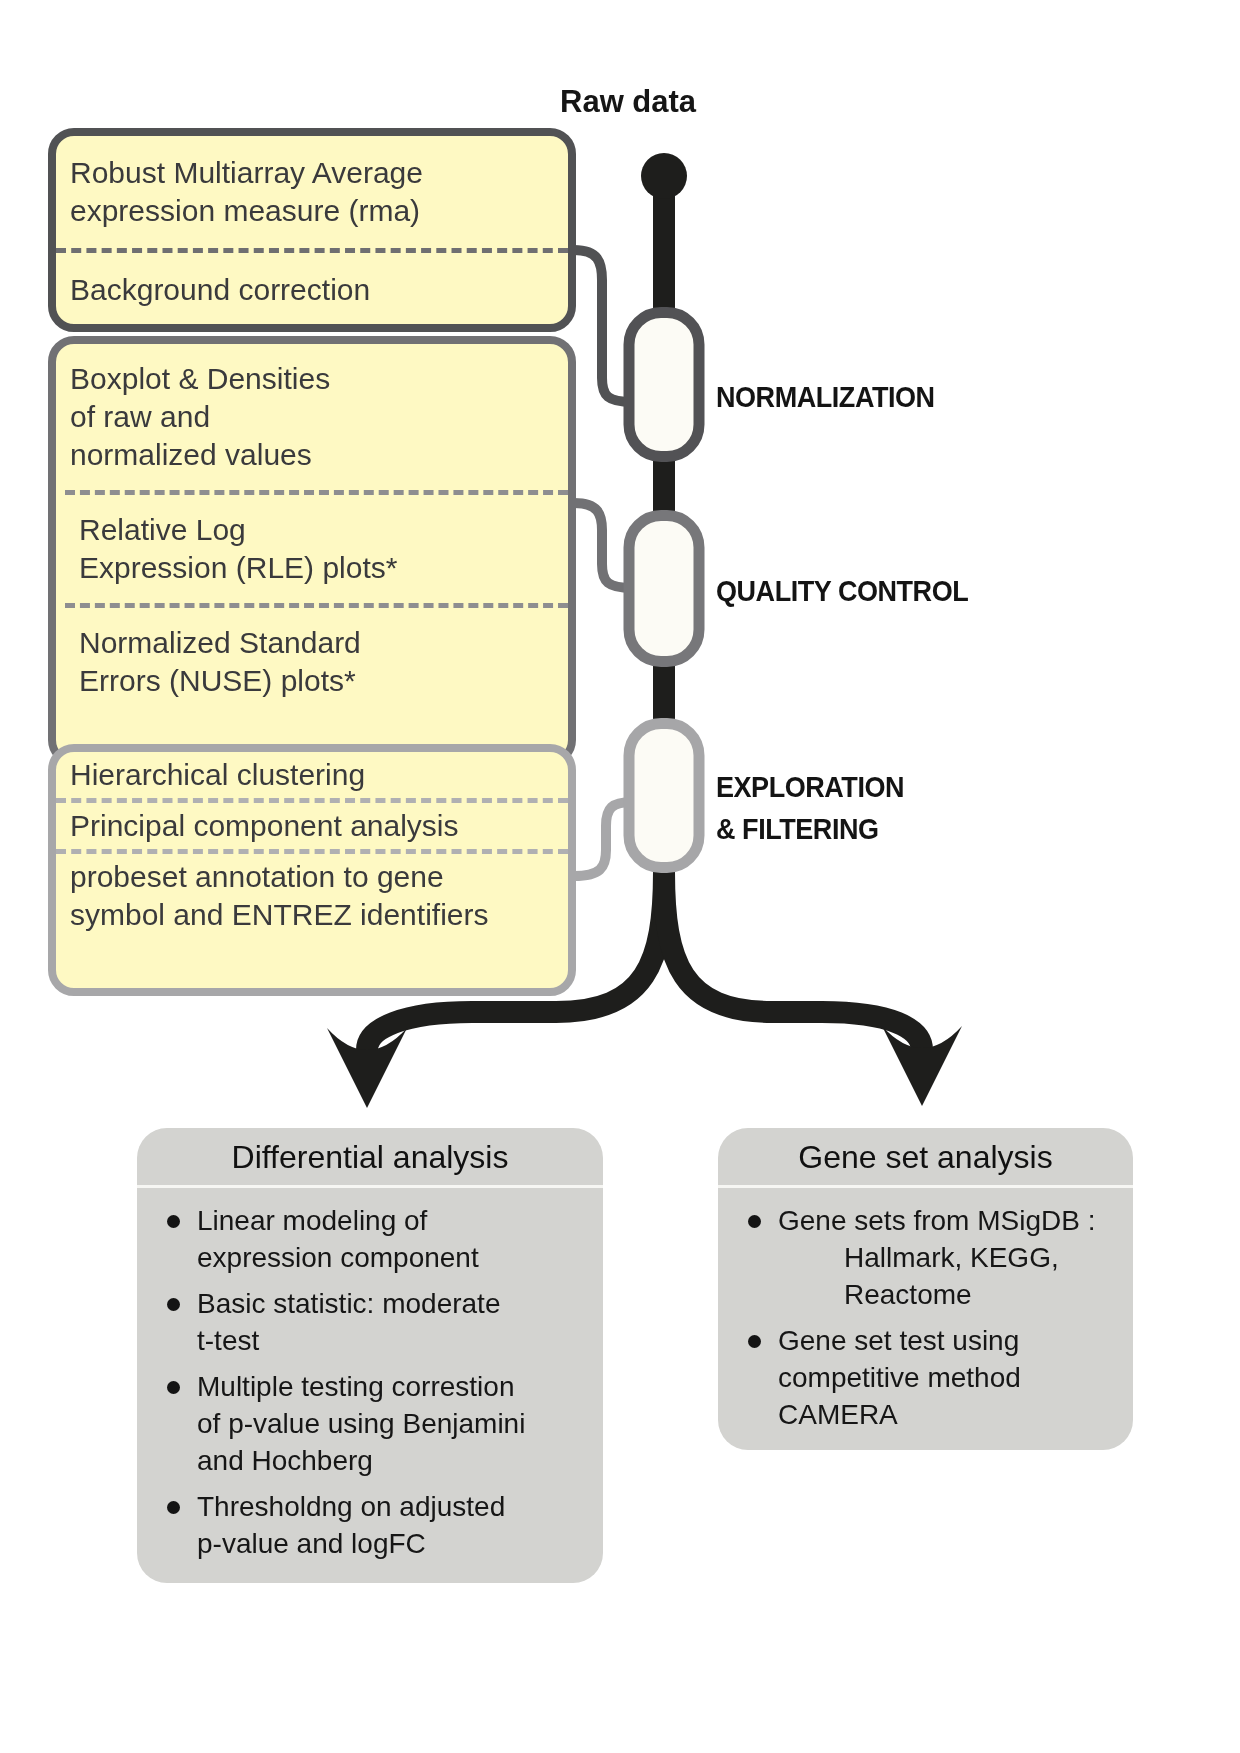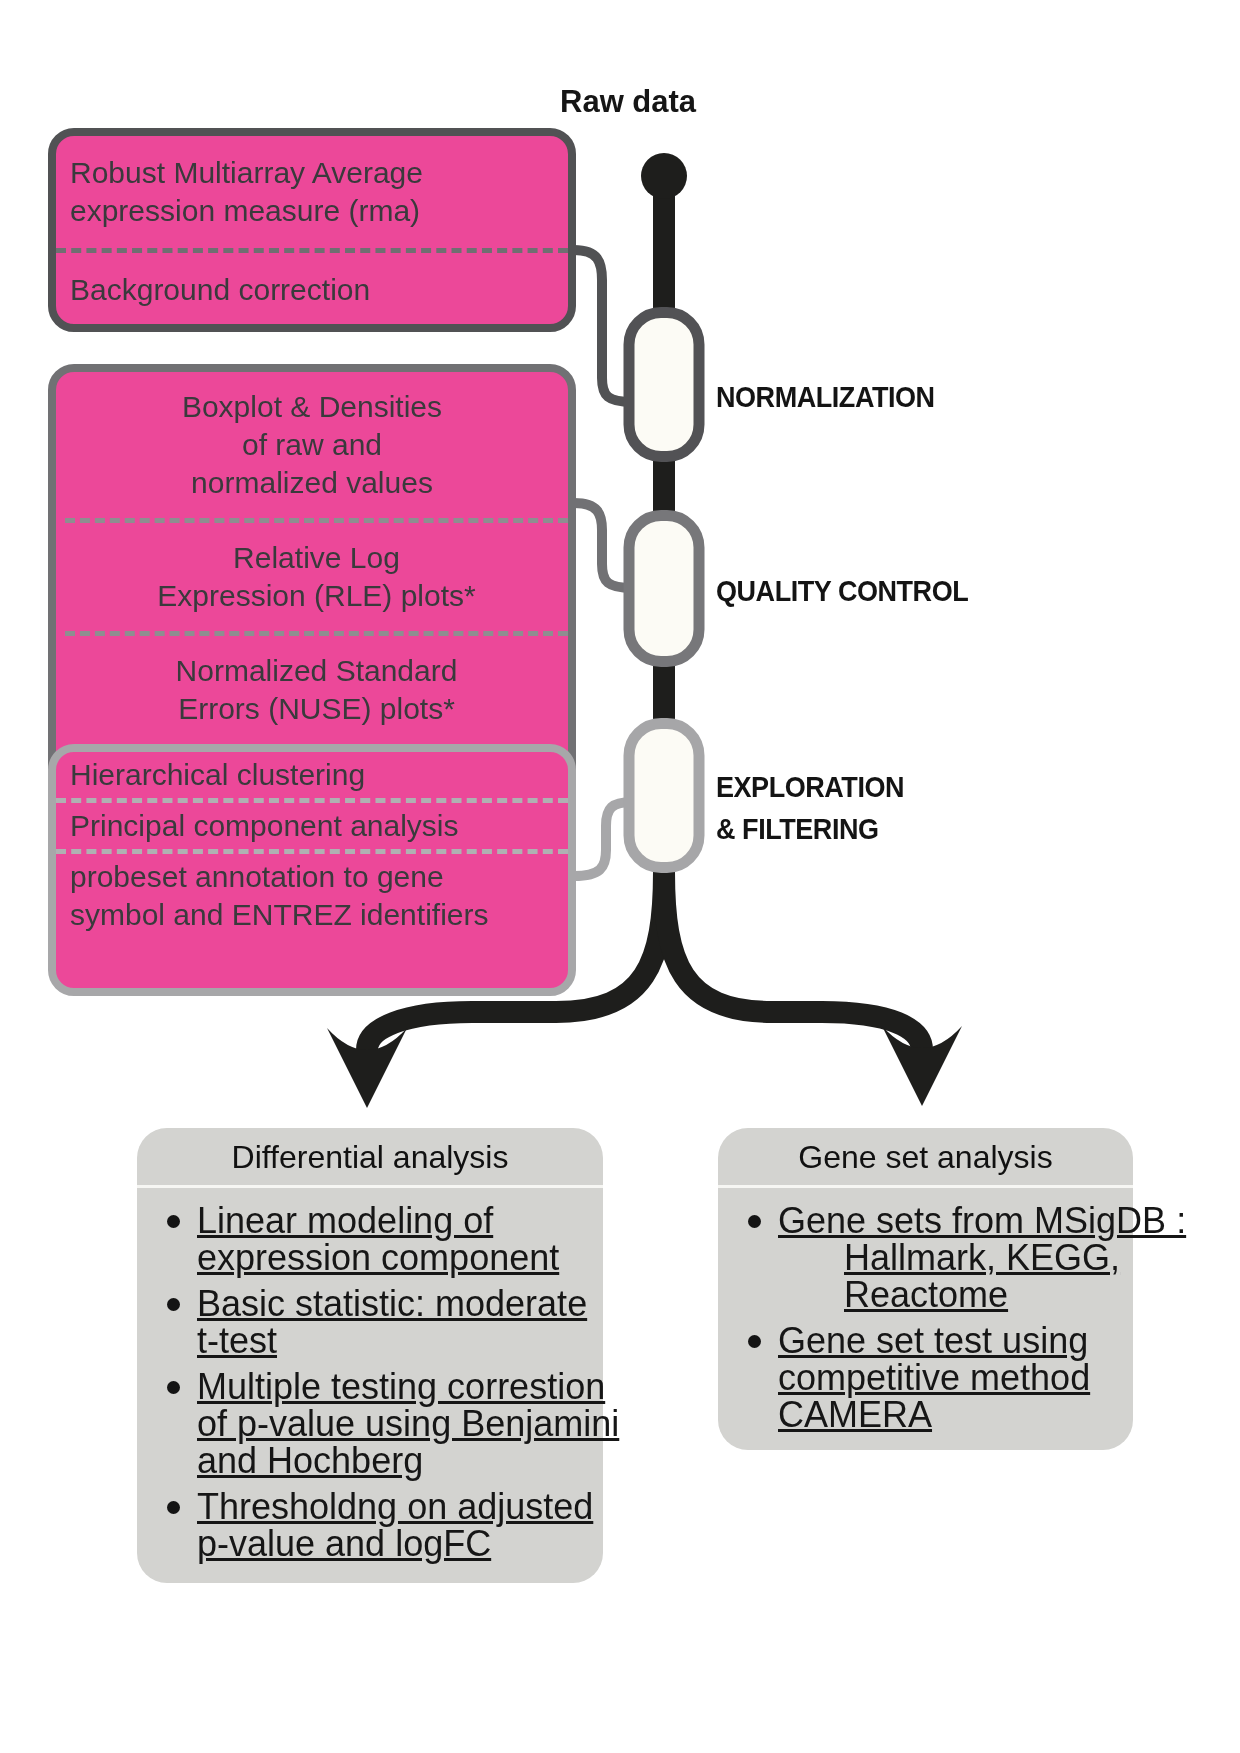--- a/index.html
+++ b/index.html
@@ -20,29 +20,29 @@
     letter-spacing: 0px;
   }
 
   
   .spine-svg { left: 0; top: 0; width: 1240px; height: 1753px; pointer-events: none; }
 
   
   .mbox {
     left: 48px; width: 528px;
     border-radius: 26px;
-    background: #ec4899;
+    background: #fef9c3;
     box-sizing: border-box;
     color: #3a3a3c;
     font-size: 30px; line-height: 38px;
   }
   .mbox .section { padding: 18px 14px; }
   .box1 { top: 128px; height: 204px; border: 8px solid #515254; }
   .box1 .section + .section { border-top: 5px dashed #6f6f71; }
-  .box2 { top: 364px; height: 430px; border: 8px solid #717174; text-align: center; }
+  .box2 { top: 336px; height: 430px; border: 8px solid #717174; }
   .box2 .section { padding: 16px 14px; }
   .box2 .section + .section { border-top: 5px dashed #8e8e90; margin-left: 9px; }
   .box3 { top: 744px; height: 252px; border: 8px solid #a7a7a9; }
   .box3 .section { padding: 4px 14px; }
   .box3 .section + .section { border-top: 5px dashed #b0b0b2; }
 
   
   .stage-label {
     left: 716px;
     font-size: 30px; font-weight: bold; color: #141414;
@@ -64,21 +64,21 @@
     color: #161616;
   }
   .rbox-diff { left: 137px; top: 1128px; width: 466px; height: 455px; }
   .rbox-gene { left: 718px; top: 1128px; width: 415px; height: 322px; }
   .rbox .rtitle {
     font-size: 32px; color: #111111;
     text-align: center;
     padding: 11px 10px 9px 10px;
     border-bottom: 3px solid #f6f6f3;
   }
-  .rbox .rbody { padding: 10px 10px 8px 24px; font-size: 36px; line-height: 37px; text-decoration: underline; }
+  .rbox .rbody { padding: 10px 10px 8px 24px; font-size: 28px; line-height: 37px; }
   .bullet { position: relative; padding-left: 36px; margin-top: 9px; }
   .bullet:first-child { margin-top: 4px; }
   .bullet .dot {
     position: absolute; left: 6px; top: 13px;
     width: 13px; height: 13px; border-radius: 50%;
     background: #141414;
   }
   .bline { white-space: nowrap; }
   .bline.indent { margin-left: 66px; }
 </style>

